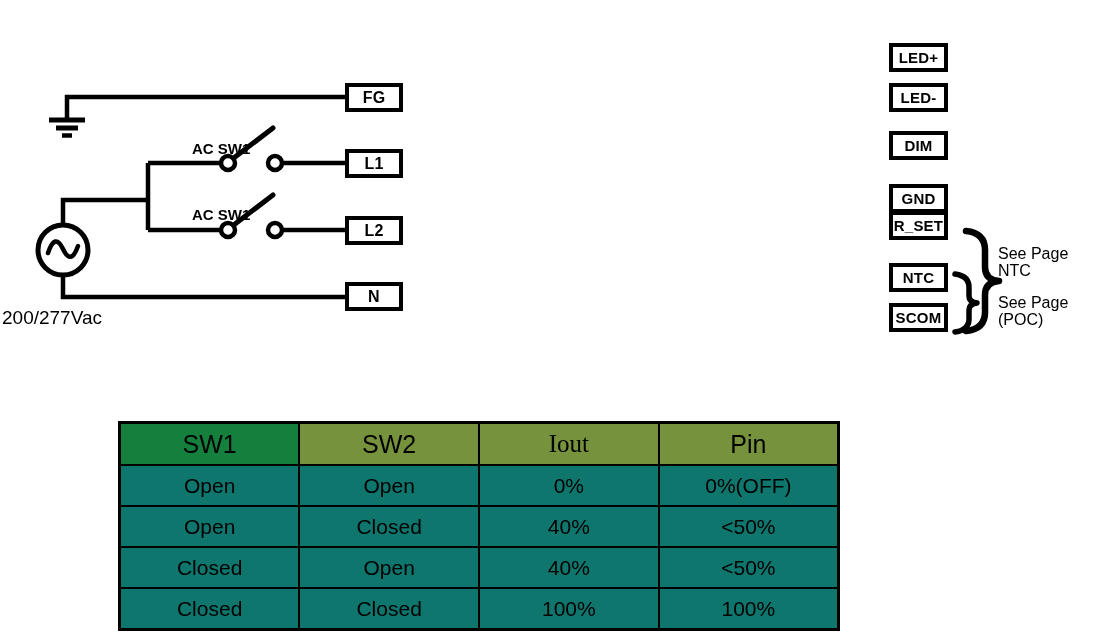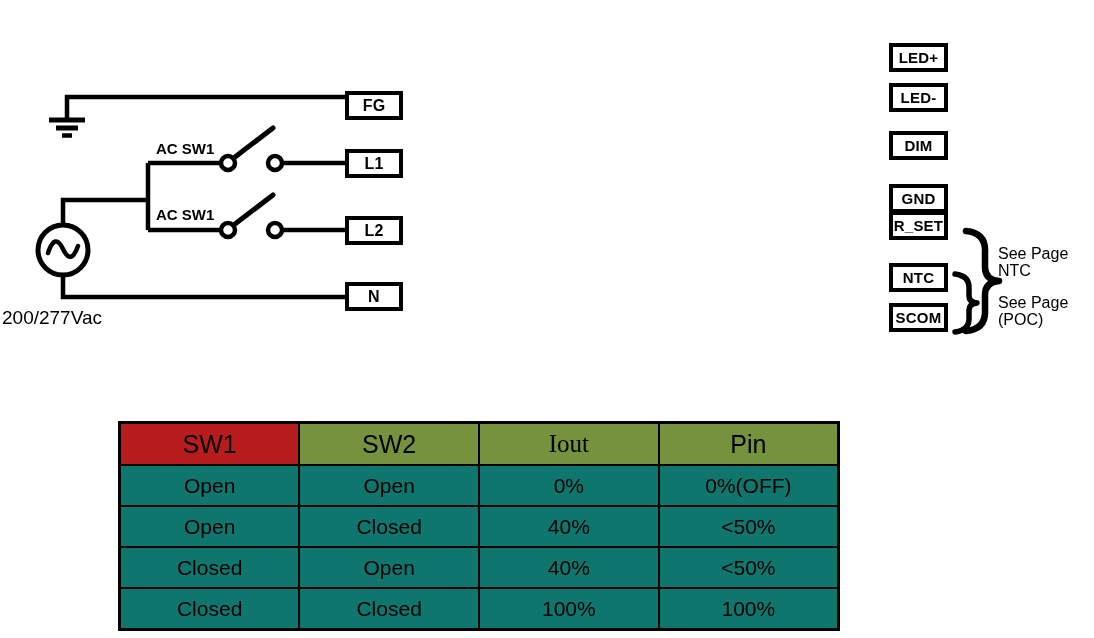--- a/index.html
+++ b/index.html
@@ -25,21 +25,21 @@
   
   .term{
     position:absolute;box-sizing:border-box;background:#fff;border:4px solid #000;
     display:flex;align-items:center;justify-content:center;
     font-weight:bold;font-size:15px;letter-spacing:.2px;
   }
   .term.left{left:345px;width:58px;height:29px;font-size:16px;}
   .term.right{left:889px;width:59px;height:29px;text-align:center;}
 
   
-  .sw-label{position:absolute;font-weight:bold;font-size:15px;white-space:nowrap;}
+  .sw-label{position:absolute;font-weight:bold;font-size:15px;white-space:nowrap;margin-left:36px;}
   .src-label{position:absolute;left:2px;top:307px;font-size:19px;white-space:nowrap;}
   .note{position:absolute;width:94px;text-align:left;font-size:16px;line-height:17px;}
   .note span{display:block;}
 
   
   .dim-table-wrap{position:absolute;left:118px;top:421px;}
   table.dim-table{
     border-collapse:collapse;table-layout:fixed;width:722px;
     text-align:center;border:3px solid #000;
   }
@@ -86,21 +86,21 @@
       <circle cx="228" cy="230" r="7" fill="#fff" stroke="#000" stroke-width="4.5"></circle>
       <circle cx="275" cy="230" r="7" fill="#fff" stroke="#000" stroke-width="4.5"></circle>
       <line x1="283" y1="230" x2="345" y2="230" stroke="#000" stroke-width="4.5"></line>
     </g>
 
     <path d="M966 231 Q986 233 985 252 L985 267 Q985 280 999 281 Q985 282 985 295 L985 310 Q986 329 966 331" fill="none" stroke="#000" stroke-width="6.5" stroke-linecap="round" stroke-linejoin="round"></path>
     <path d="M955 274 Q970 276 969 289 L969 296 Q969 302 977 303 Q969 304 969 310 L969 317 Q970 330 955 332" fill="none" stroke="#000" stroke-width="5.5" stroke-linecap="round" stroke-linejoin="round"></path>
   </svg>
 
 
-  <div class="term left" style="top:91px">FG</div>
+  <div class="term left" style="top:83px">FG</div>
   <div class="term left" style="top:149px">L1</div>
   <div class="term left" style="top:216px">L2</div>
   <div class="term left" style="top:282px">N</div>
 
   <div class="term right" style="top:43px">LED+</div>
   <div class="term right" style="top:83px">LED-</div>
   <div class="term right" style="top:131px">DIM</div>
   <div class="term right" style="top:184px">GND</div>
   <div class="term right" style="top:211px">R_SET</div>
   <div class="term right" style="top:263px">NTC</div>
@@ -117,21 +117,21 @@
   </div>
   <div class="note" style="left:998px;top:294px">
     <span>See Page</span>
     <span>(POC)</span>
   </div>
 
   <div class="dim-table-wrap">
     <table class="dim-table">
       <thead>
         <tr>
-          <th style="background-color: #b91c1c;">SW1</th>
+          <th style="background-color: #15803d;">SW1</th>
           <th style="background-color: rgb(118, 146, 60);">SW2</th>
           <th style="background-color: rgb(118, 146, 60);">Iout</th>
           <th style="background-color: rgb(118, 146, 60); margin-left: 44px;">Pin</th>
         </tr>
       </thead>
       <tbody>
         <tr>
           <td>Open</td>
           <td>Open</td>
           <td>0%</td>

